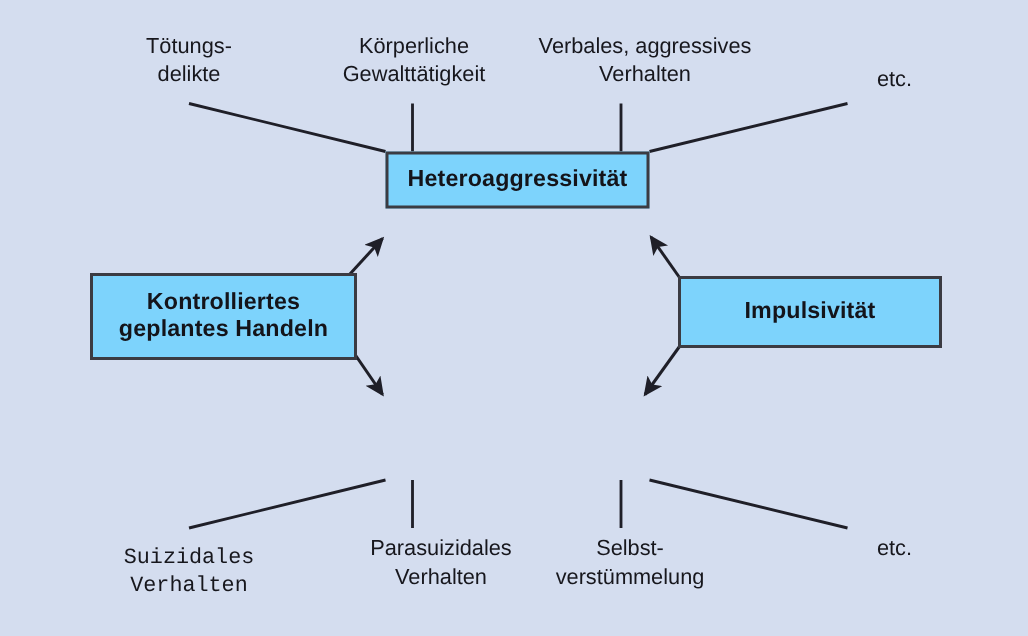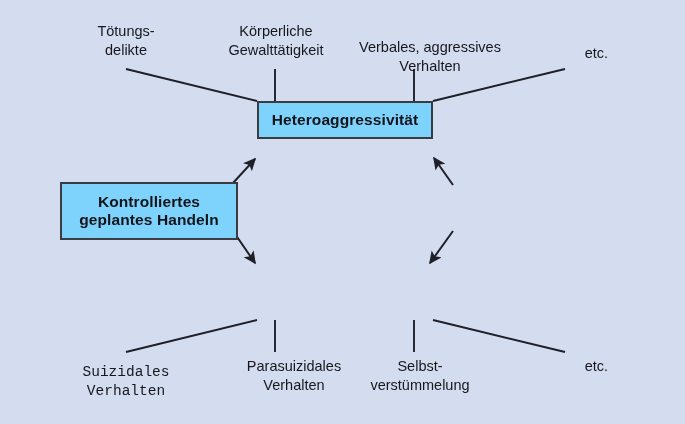--- a/index.html
+++ b/index.html
@@ -77,21 +77,21 @@
     white-space: pre-line;
     z-index: 2;
   }
   .leaf-label.nowrap {
     white-space: nowrap;
     text-align: right;
   }
   
   #label-toetungsdelikte { left: 58px;  top: 22px;  width: 136px; }
   #label-koerperliche    { left: 196px; top: 22px;  width: 160px; }
-  #label-verbales        { left: 330px; top: 38px;  width: 200px; }
+  #label-verbales        { left: 330px; top: 22px;  width: 200px; }
   #label-etc-top         { left: 518px; top: 44px;  width: 90px;  }
   
   #label-suizidales      { left: 56px;  top: 363px; width: 140px; font-family: Liberation Mono, monospace; }
   #label-parasuizidales  { left: 214px; top: 357px; width: 160px; }
   #label-selbst          { left: 340px; top: 357px; width: 160px; }
   #label-etc-bottom      { left: 518px; top: 357px; width: 90px;  }
 </style>
 </head>
 <body>
 
@@ -126,20 +126,21 @@
 delikte</div>
   <div class="leaf-label" id="label-verbales">Verbales, aggressives
 Verhalten</div>
   <div class="leaf-label nowrap" id="label-etc-top">etc.</div>
 
   <div class="node-box" id="node-hetero">Heteroaggressivität</div>
 
   <div class="node-box" id="node-kontrolliert" style="white-space: pre-line;">Kontrolliertes
 geplantes Handeln</div>
 
+  <div class="node-box" id="node-impulsivitaet">Impulsivität</div>
 
 
   <div class="leaf-label" id="label-suizidales">Suizidales
 Verhalten</div>
   <div class="leaf-label" id="label-parasuizidales">Parasuizidales
 Verhalten</div>
   <div class="leaf-label" id="label-selbst">Selbst-
 verstümmelung</div>
   <div class="leaf-label nowrap" id="label-etc-bottom">etc.</div>
 

